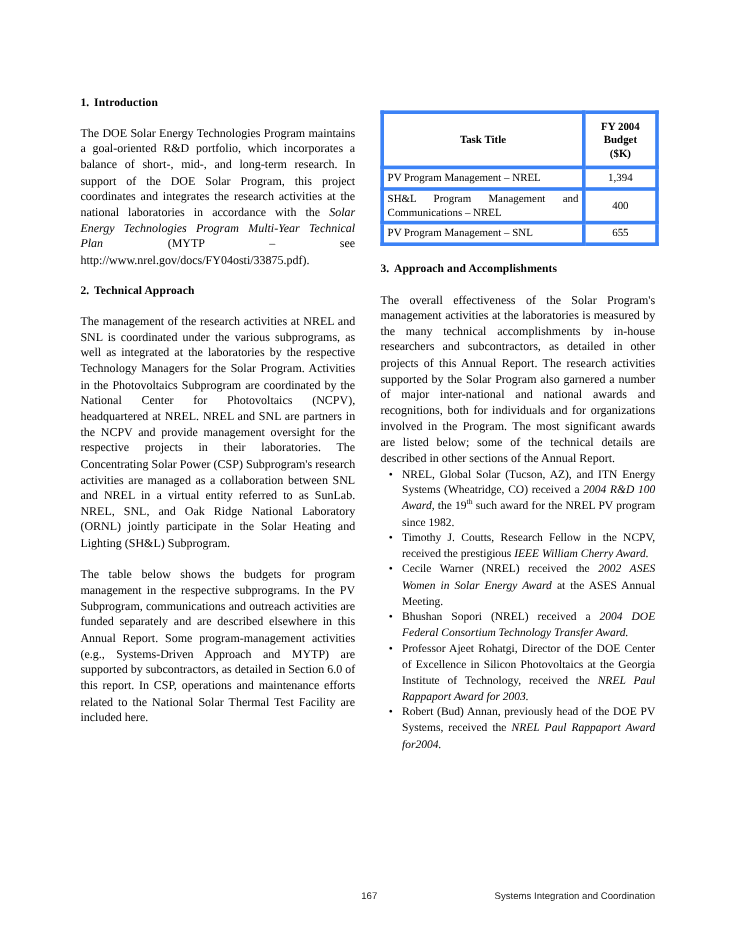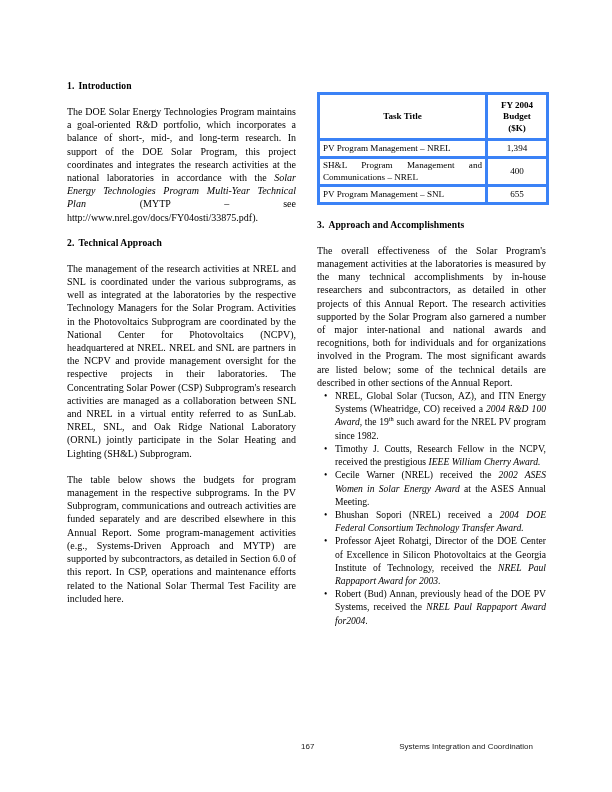--- a/index.html
+++ b/index.html
@@ -129,21 +129,21 @@
     color: #1a1a1a;
   }
   .footer .pageno {
     position: absolute;
     left: 212px;
     top: 0;
     margin-left: 22px;
   }
   .footer .doctitle {
     position: absolute;
-    right: 13px;
+    right: 0px;
     top: 0;
     text-align: left;
     white-space: nowrap;
   }
 </style>
 </head>
 <body>
 
 <div class="page">
 

